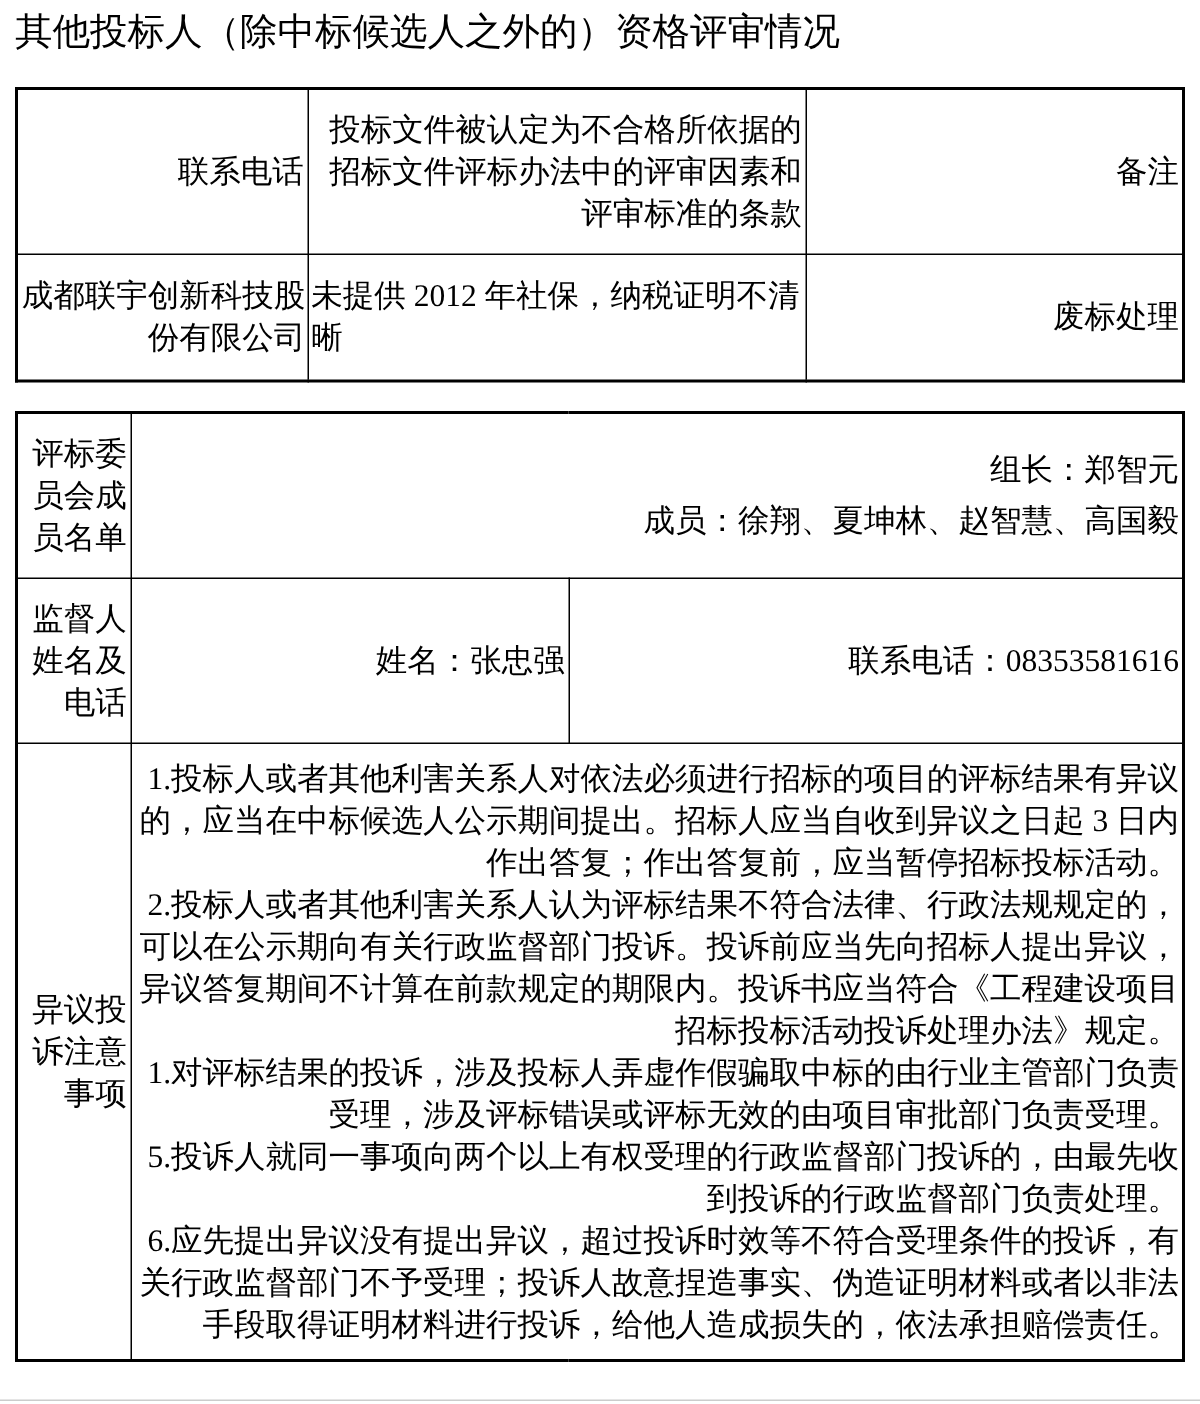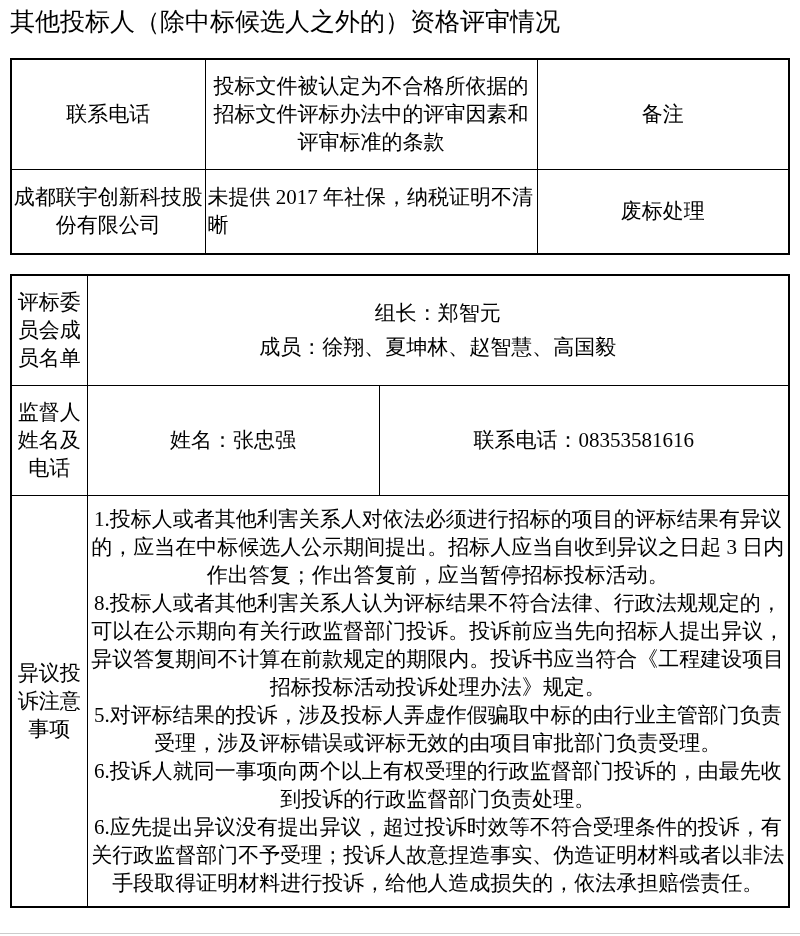--- a/index.html
+++ b/index.html
@@ -23,21 +23,21 @@
     border-collapse: collapse;
     table-layout: fixed;
     width: 778px;
     margin-left: 10px;
     border: 2px solid #000000;
   }
   table.doc td {
     border: 1px solid #000000;
     font-size: 21px;
     line-height: 28px;
-    text-align: center;
+    text-align: right;
     vertical-align: middle;
     padding: 2px;
     overflow: hidden;
     word-break: break-all;
   }
   #qual-table { margin-top: 26px; }
   #qual-table tr.r-head  { height: 110px; }
   #qual-table tr.r-data  { height: 85px;  }
   #qual-table td.cell-company { padding: 8px 1px; }
   #qual-table td.cell-basis-data { text-align: left; }
@@ -67,21 +67,21 @@
     <col style="width:252px">
   </colgroup>
   <tbody>
     <tr class="r-head">
       <td>联系电话</td>
       <td>投标文件被认定为不合格所依据的招标文件评标办法中的评审因素和评审标准的条款</td>
       <td>备注</td>
     </tr>
     <tr class="r-data">
       <td class="cell-company">成都联宇创新科技股份有限公司</td>
-      <td class="cell-basis-data">未提供 2017 年社保，纳税证明不清晰</td>
+      <td class="cell-basis-data">未提供 2012 年社保，纳税证明不清晰</td>
       <td>废标处理</td>
     </tr>
   </tbody>
 </table>
 
 <table class="doc" id="review-table">
   <colgroup>
     <col style="width:76px">
     <col style="width:292px">
     <col style="width:410px">
@@ -96,22 +96,22 @@
     </tr>
     <tr class="r-supervisor">
       <td>监督人姓名及电话</td>
       <td>姓名：张忠强</td>
       <td>联系电话：08353581616</td>
     </tr>
     <tr class="r-notice">
       <td>异议投诉注意事项</td>
       <td colspan="2" class="cell-notice">
         <p>1.投标人或者其他利害关系人对依法必须进行招标的项目的评标结果有异议的，应当在中标候选人公示期间提出。招标人应当自收到异议之日起 3 日内作出答复；作出答复前，应当暂停招标投标活动。</p>
-        <p>8.投标人或者其他利害关系人认为评标结果不符合法律、行政法规规定的，可以在公示期向有关行政监督部门投诉。投诉前应当先向招标人提出异议，异议答复期间不计算在前款规定的期限内。投诉书应当符合《工程建设项目招标投标活动投诉处理办法》规定。</p>
-        <p>5.对评标结果的投诉，涉及投标人弄虚作假骗取中标的由行业主管部门负责受理，涉及评标错误或评标无效的由项目审批部门负责受理。</p>
-        <p>6.投诉人就同一事项向两个以上有权受理的行政监督部门投诉的，由最先收到投诉的行政监督部门负责处理。</p>
+        <p>2.投标人或者其他利害关系人认为评标结果不符合法律、行政法规规定的，可以在公示期向有关行政监督部门投诉。投诉前应当先向招标人提出异议，异议答复期间不计算在前款规定的期限内。投诉书应当符合《工程建设项目招标投标活动投诉处理办法》规定。</p>
+        <p>1.对评标结果的投诉，涉及投标人弄虚作假骗取中标的由行业主管部门负责受理，涉及评标错误或评标无效的由项目审批部门负责受理。</p>
+        <p>5.投诉人就同一事项向两个以上有权受理的行政监督部门投诉的，由最先收到投诉的行政监督部门负责处理。</p>
         <p>6.应先提出异议没有提出异议，超过投诉时效等不符合受理条件的投诉，有关行政监督部门不予受理；投诉人故意捏造事实、伪造证明材料或者以非法手段取得证明材料进行投诉，给他人造成损失的，依法承担赔偿责任。</p>
       </td>
     </tr>
   </tbody>
 </table>
 
 <div class="bottom-rule"></div>
 
 </body></html>

